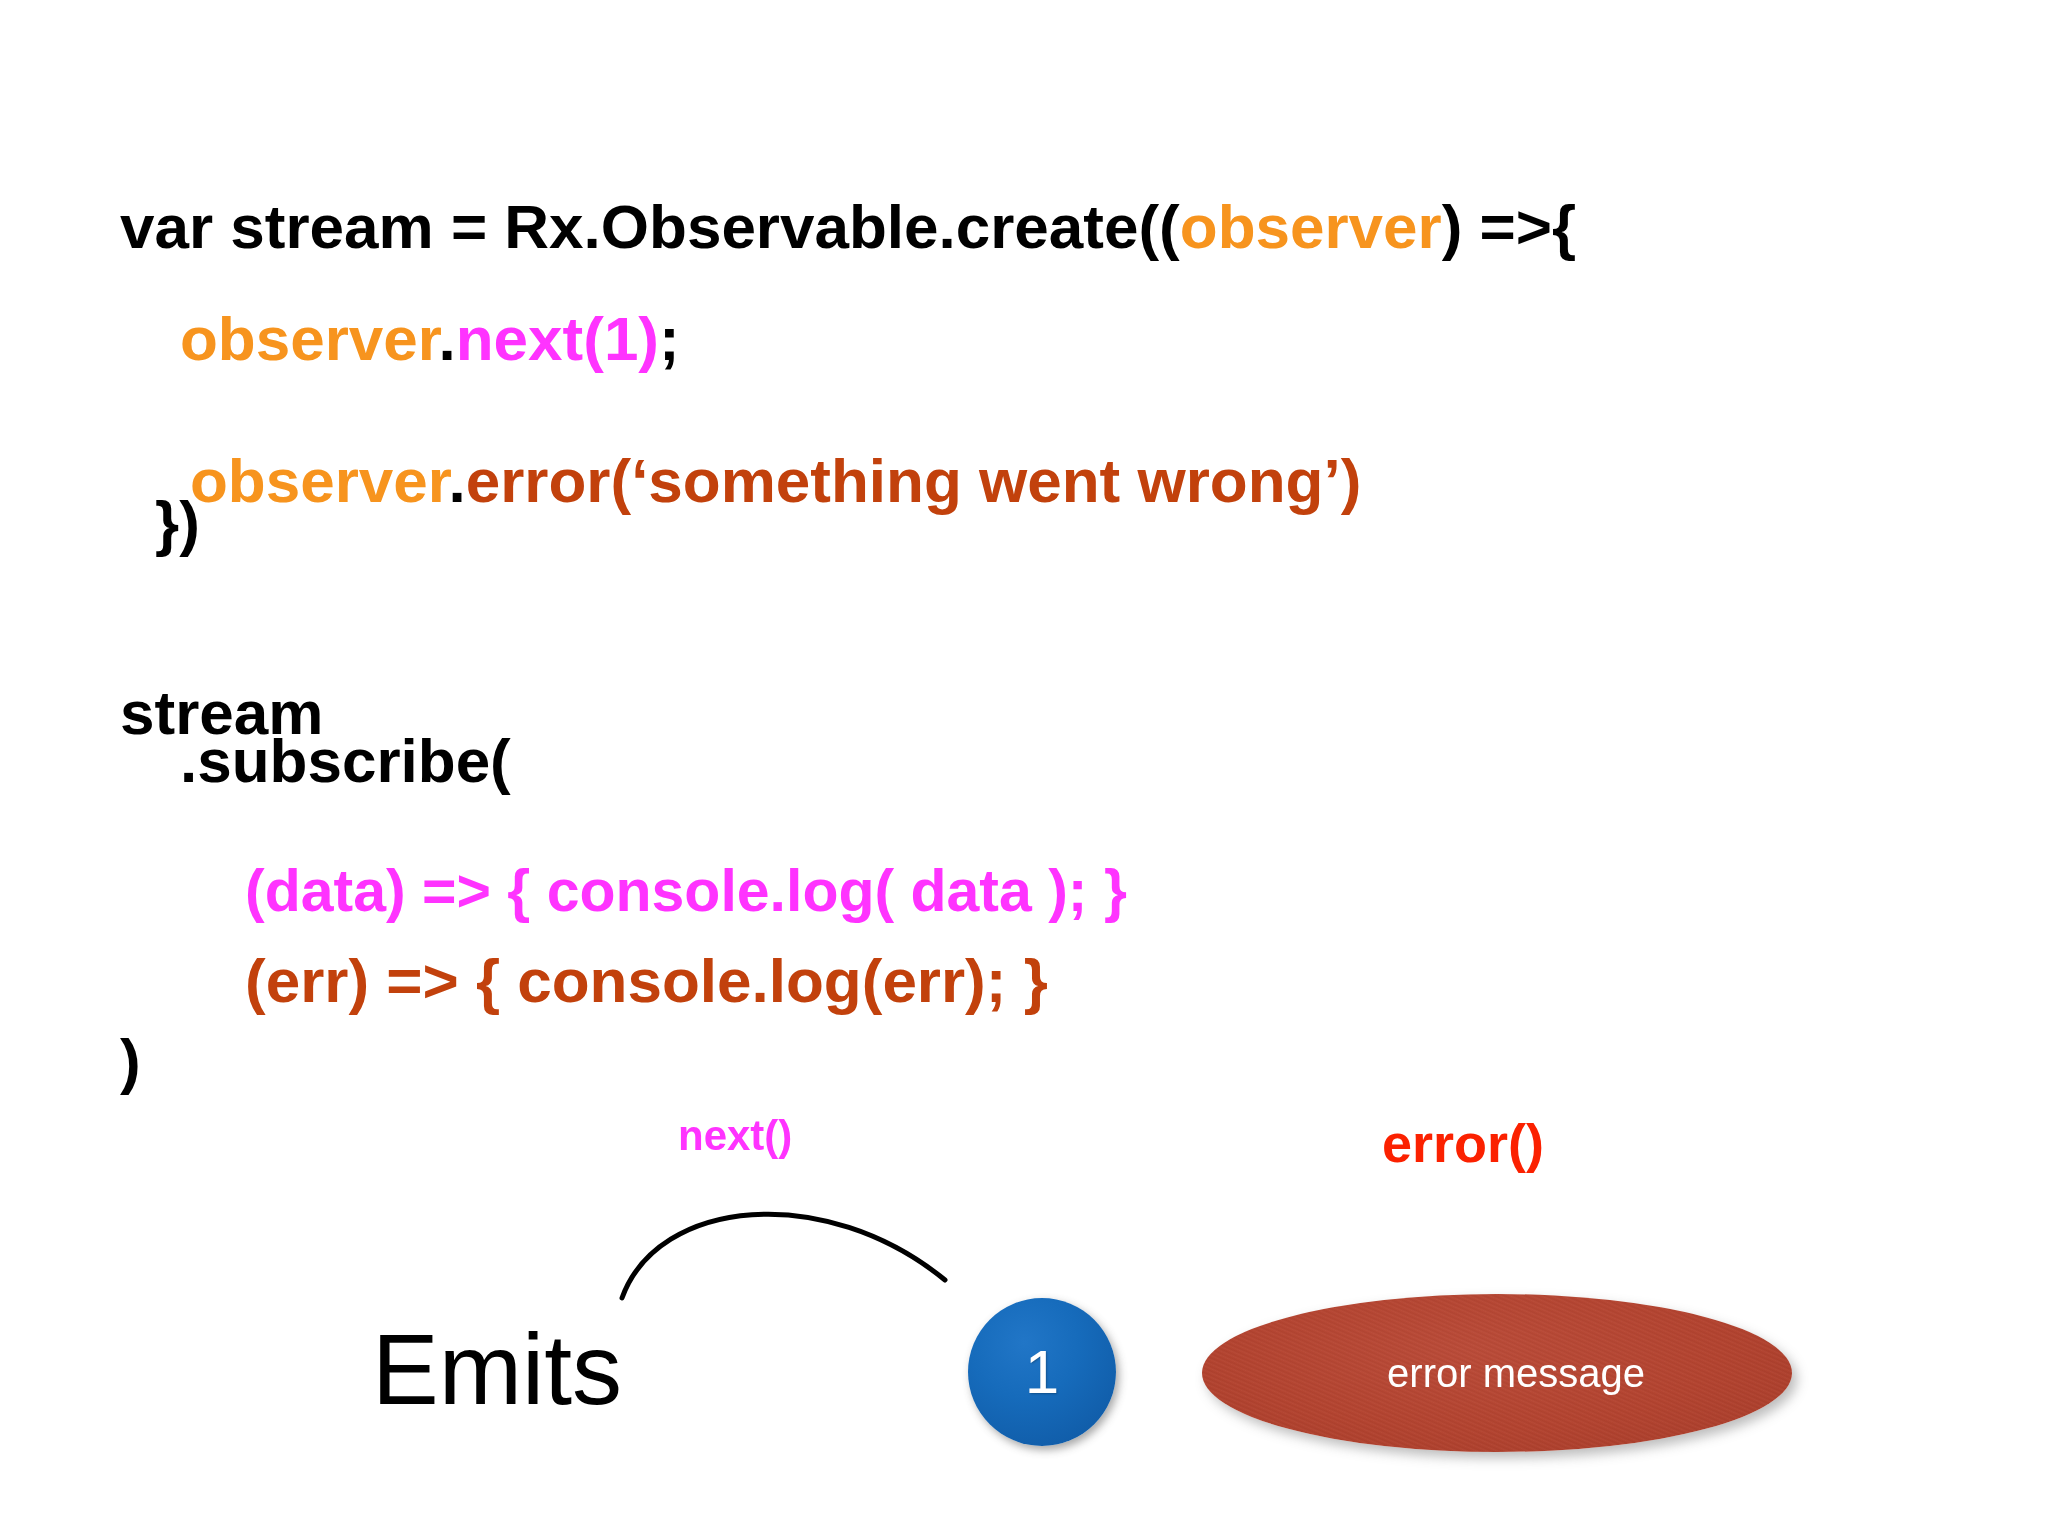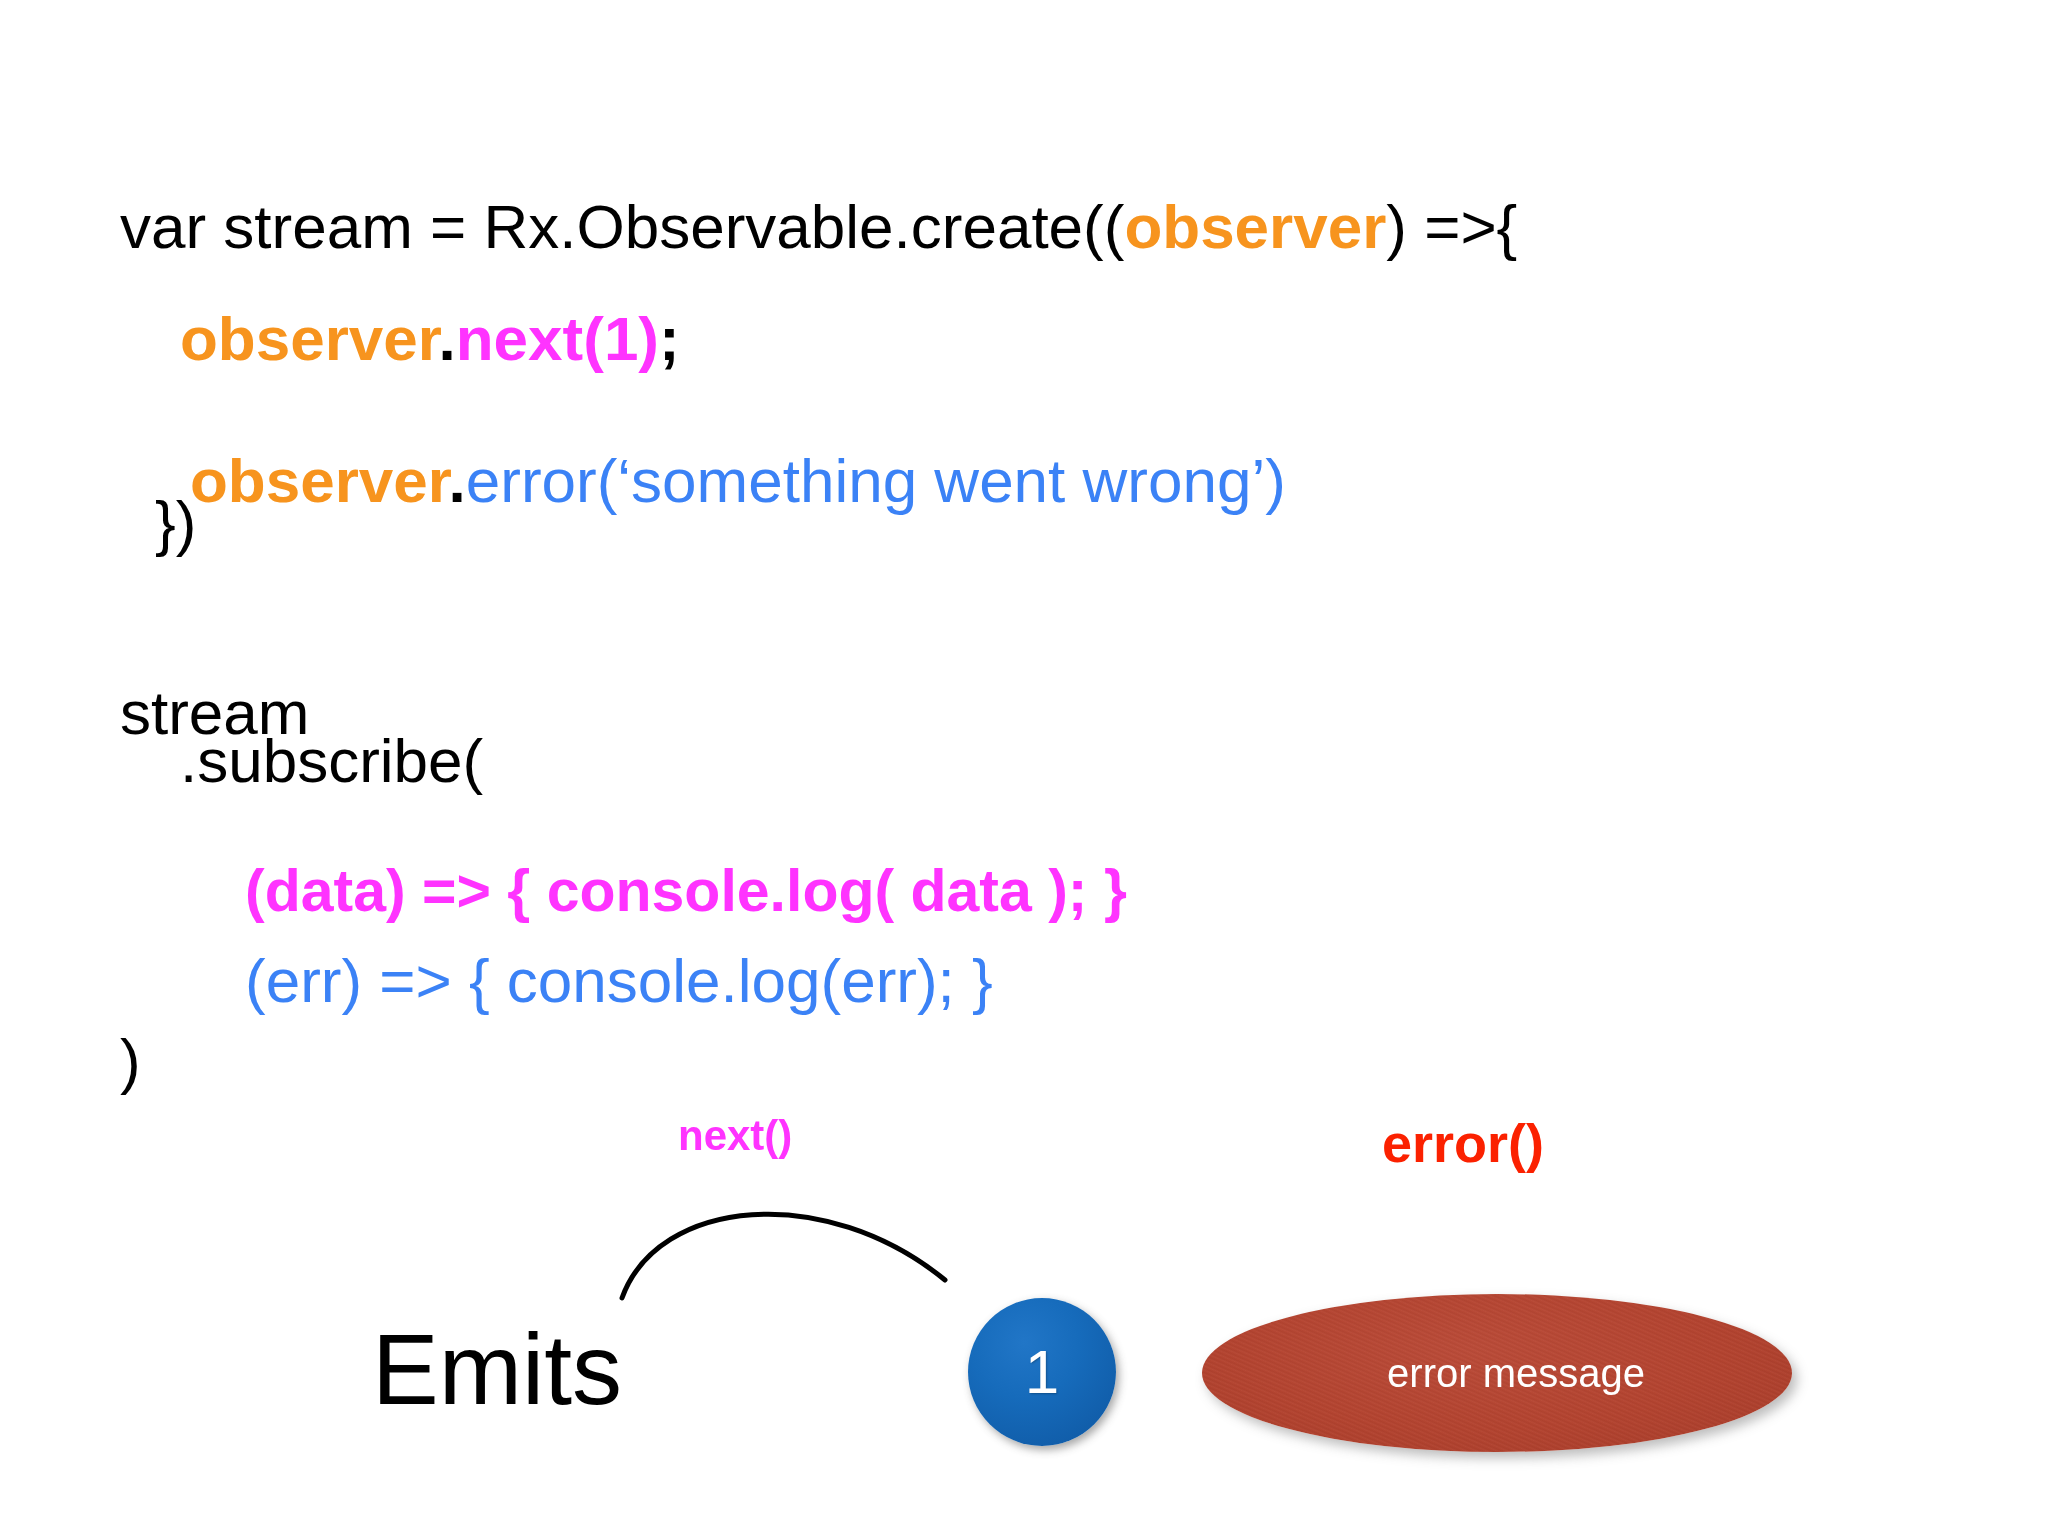--- a/index.html
+++ b/index.html
@@ -25,24 +25,24 @@
   }
 
   
   .code-line {
     position: absolute;
     white-space: pre;
     line-height: 1.0;
     color: #000000;
     font-family: "Liberation Sans", sans-serif;
   }
-  .plain   { font-weight: 400; color: #000000; }
+  .plain   { font-weight: 700; color: #000000; }
   .kw-orange  { font-weight: 700; color: #F7941E; }
   .kw-magenta { font-weight: 700; color: #FF33FF; }
-  .kw-red     { font-weight: 400; color: #3b82f6; }
+  .kw-red     { font-weight: 700; color: #c2410c; }
   .dot-black  { font-weight: 700; color: #000000; }
 
   #line-create   { left: 120px;  top: 196px;  font-size: 62px; }
   #line-next     { left: 180px;  top: 308px;  font-size: 62px; }
   #line-error    { left: 190px;  top: 450px;  font-size: 62px; }
   #line-closebr  { left: 155px;  top: 492px;  font-size: 62px; }
 
   #line-stream    { left: 120px;  top: 682px;  font-size: 62px; }
   #line-subscribe { left: 180px;  top: 730px;  font-size: 62px; }
   #line-data      { left: 245px;  top: 862px;  font-size: 59px; }

